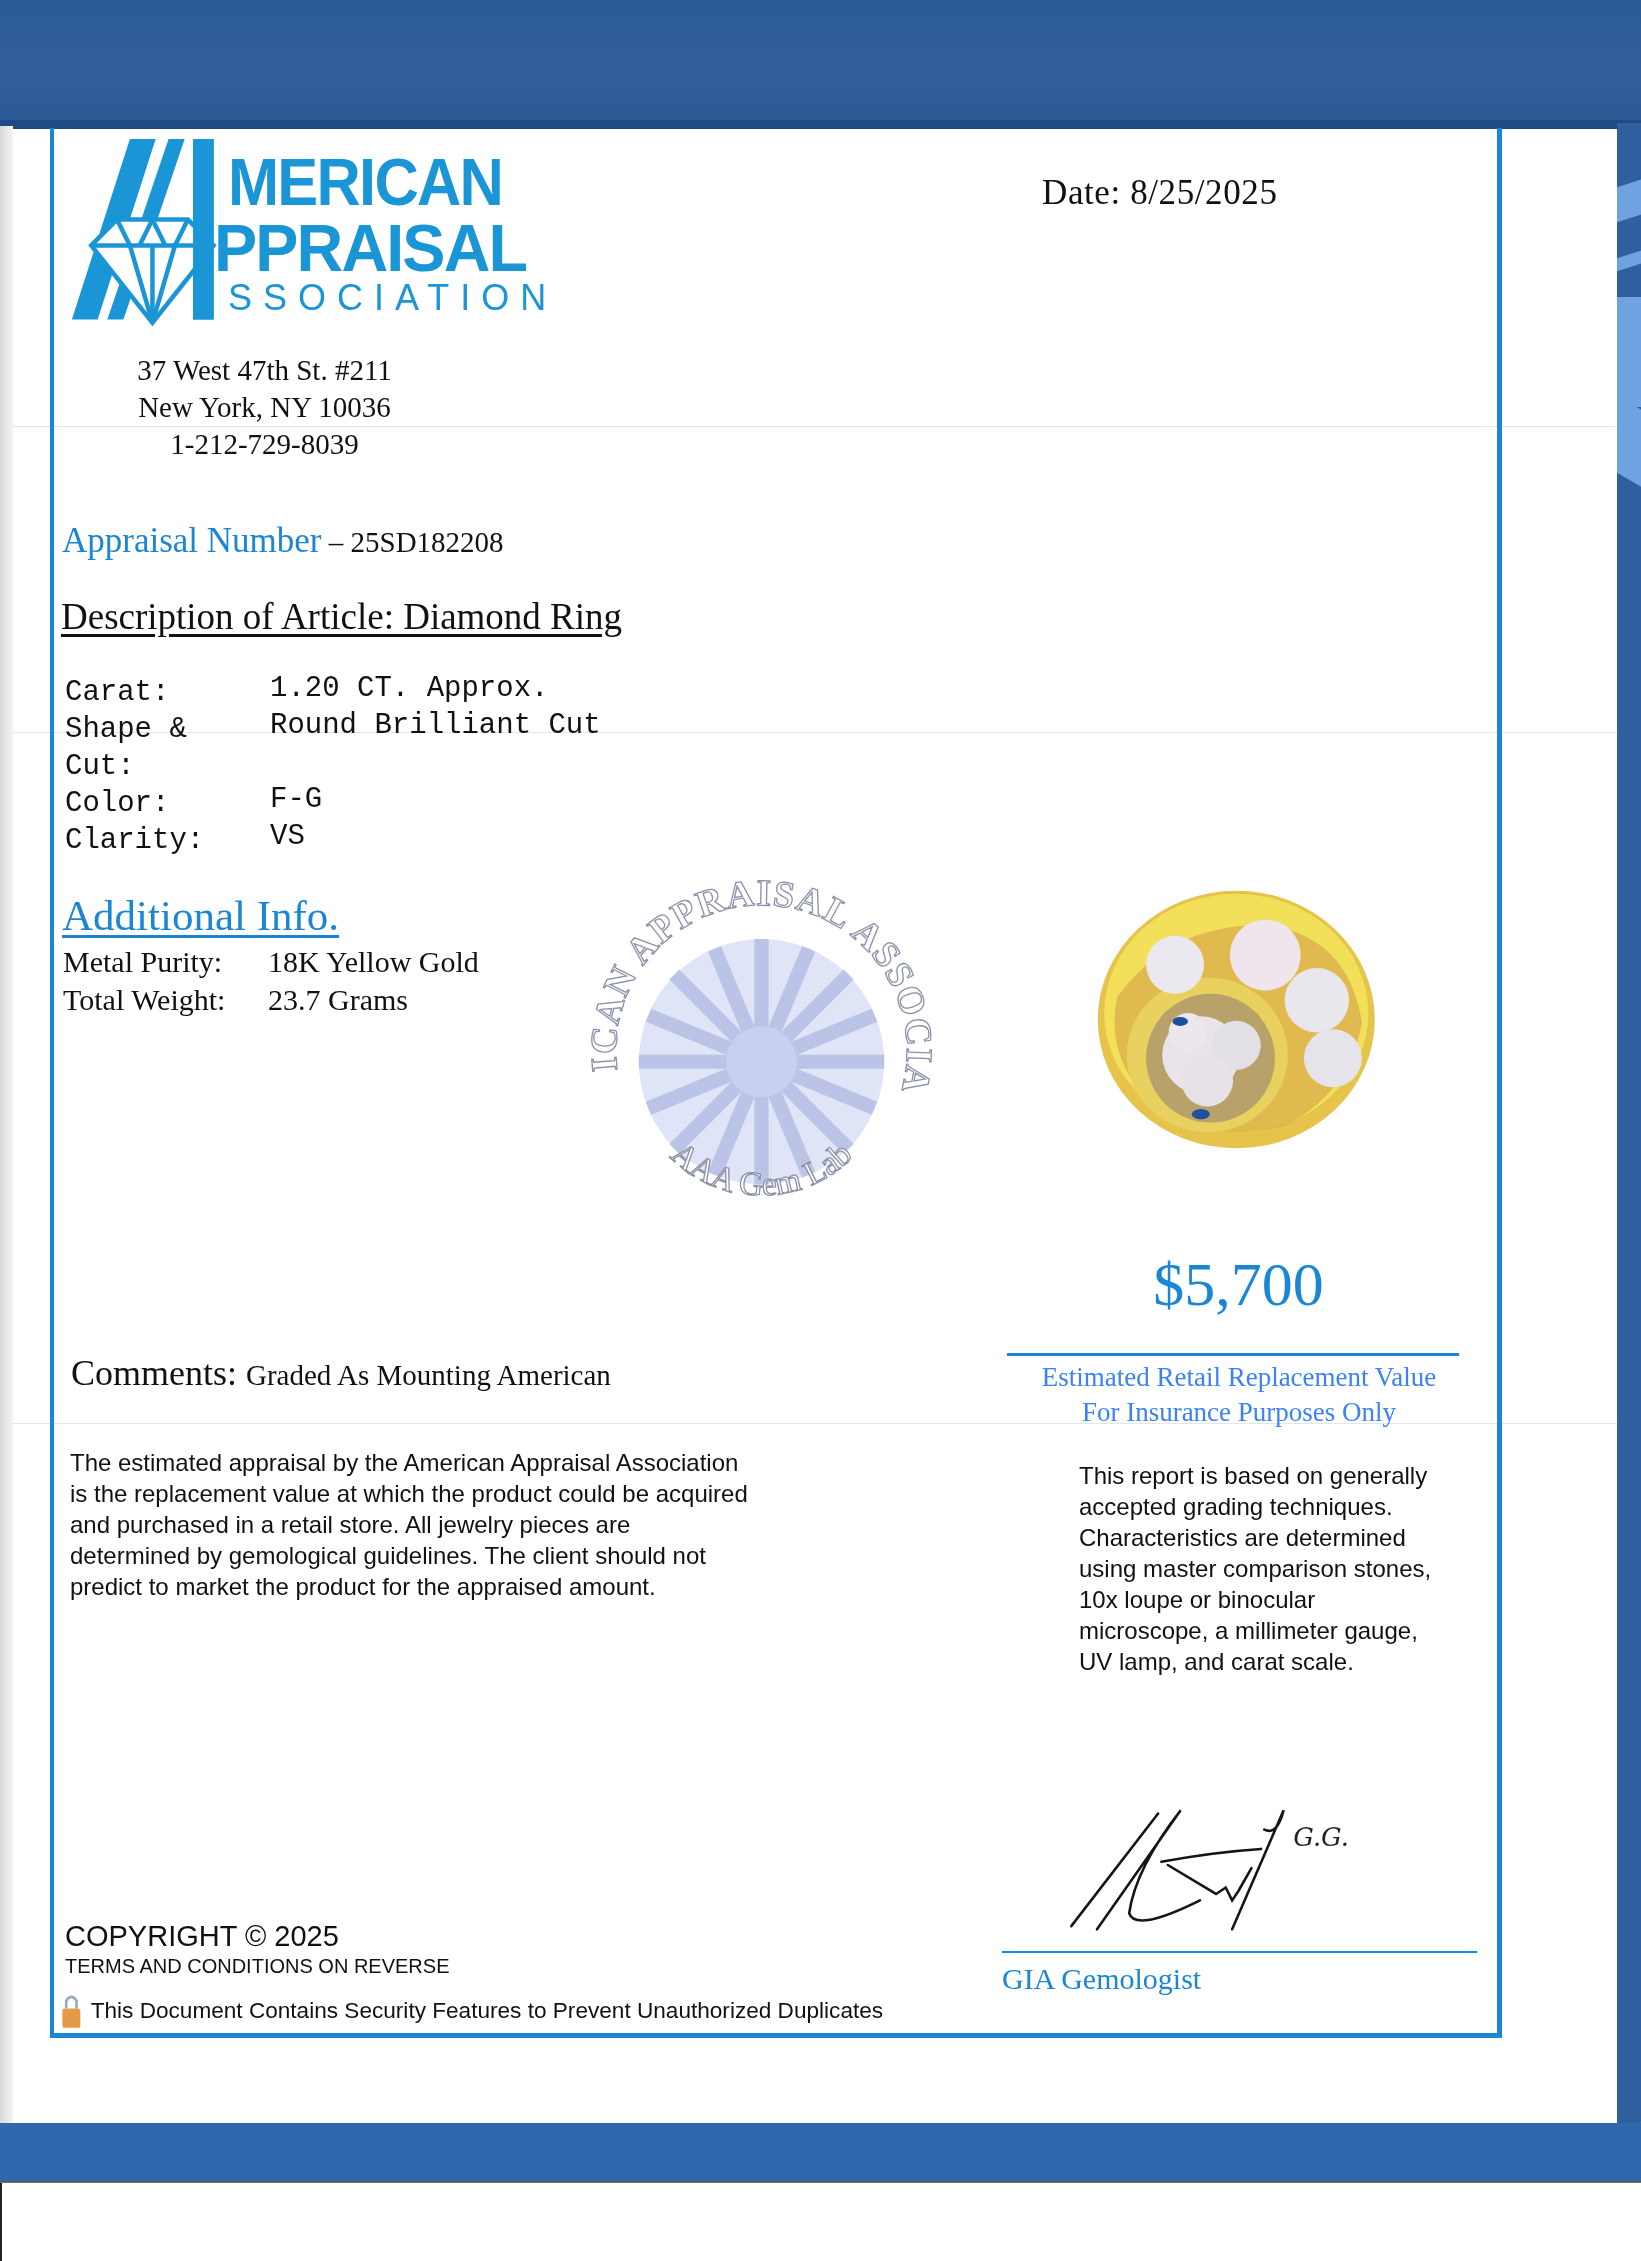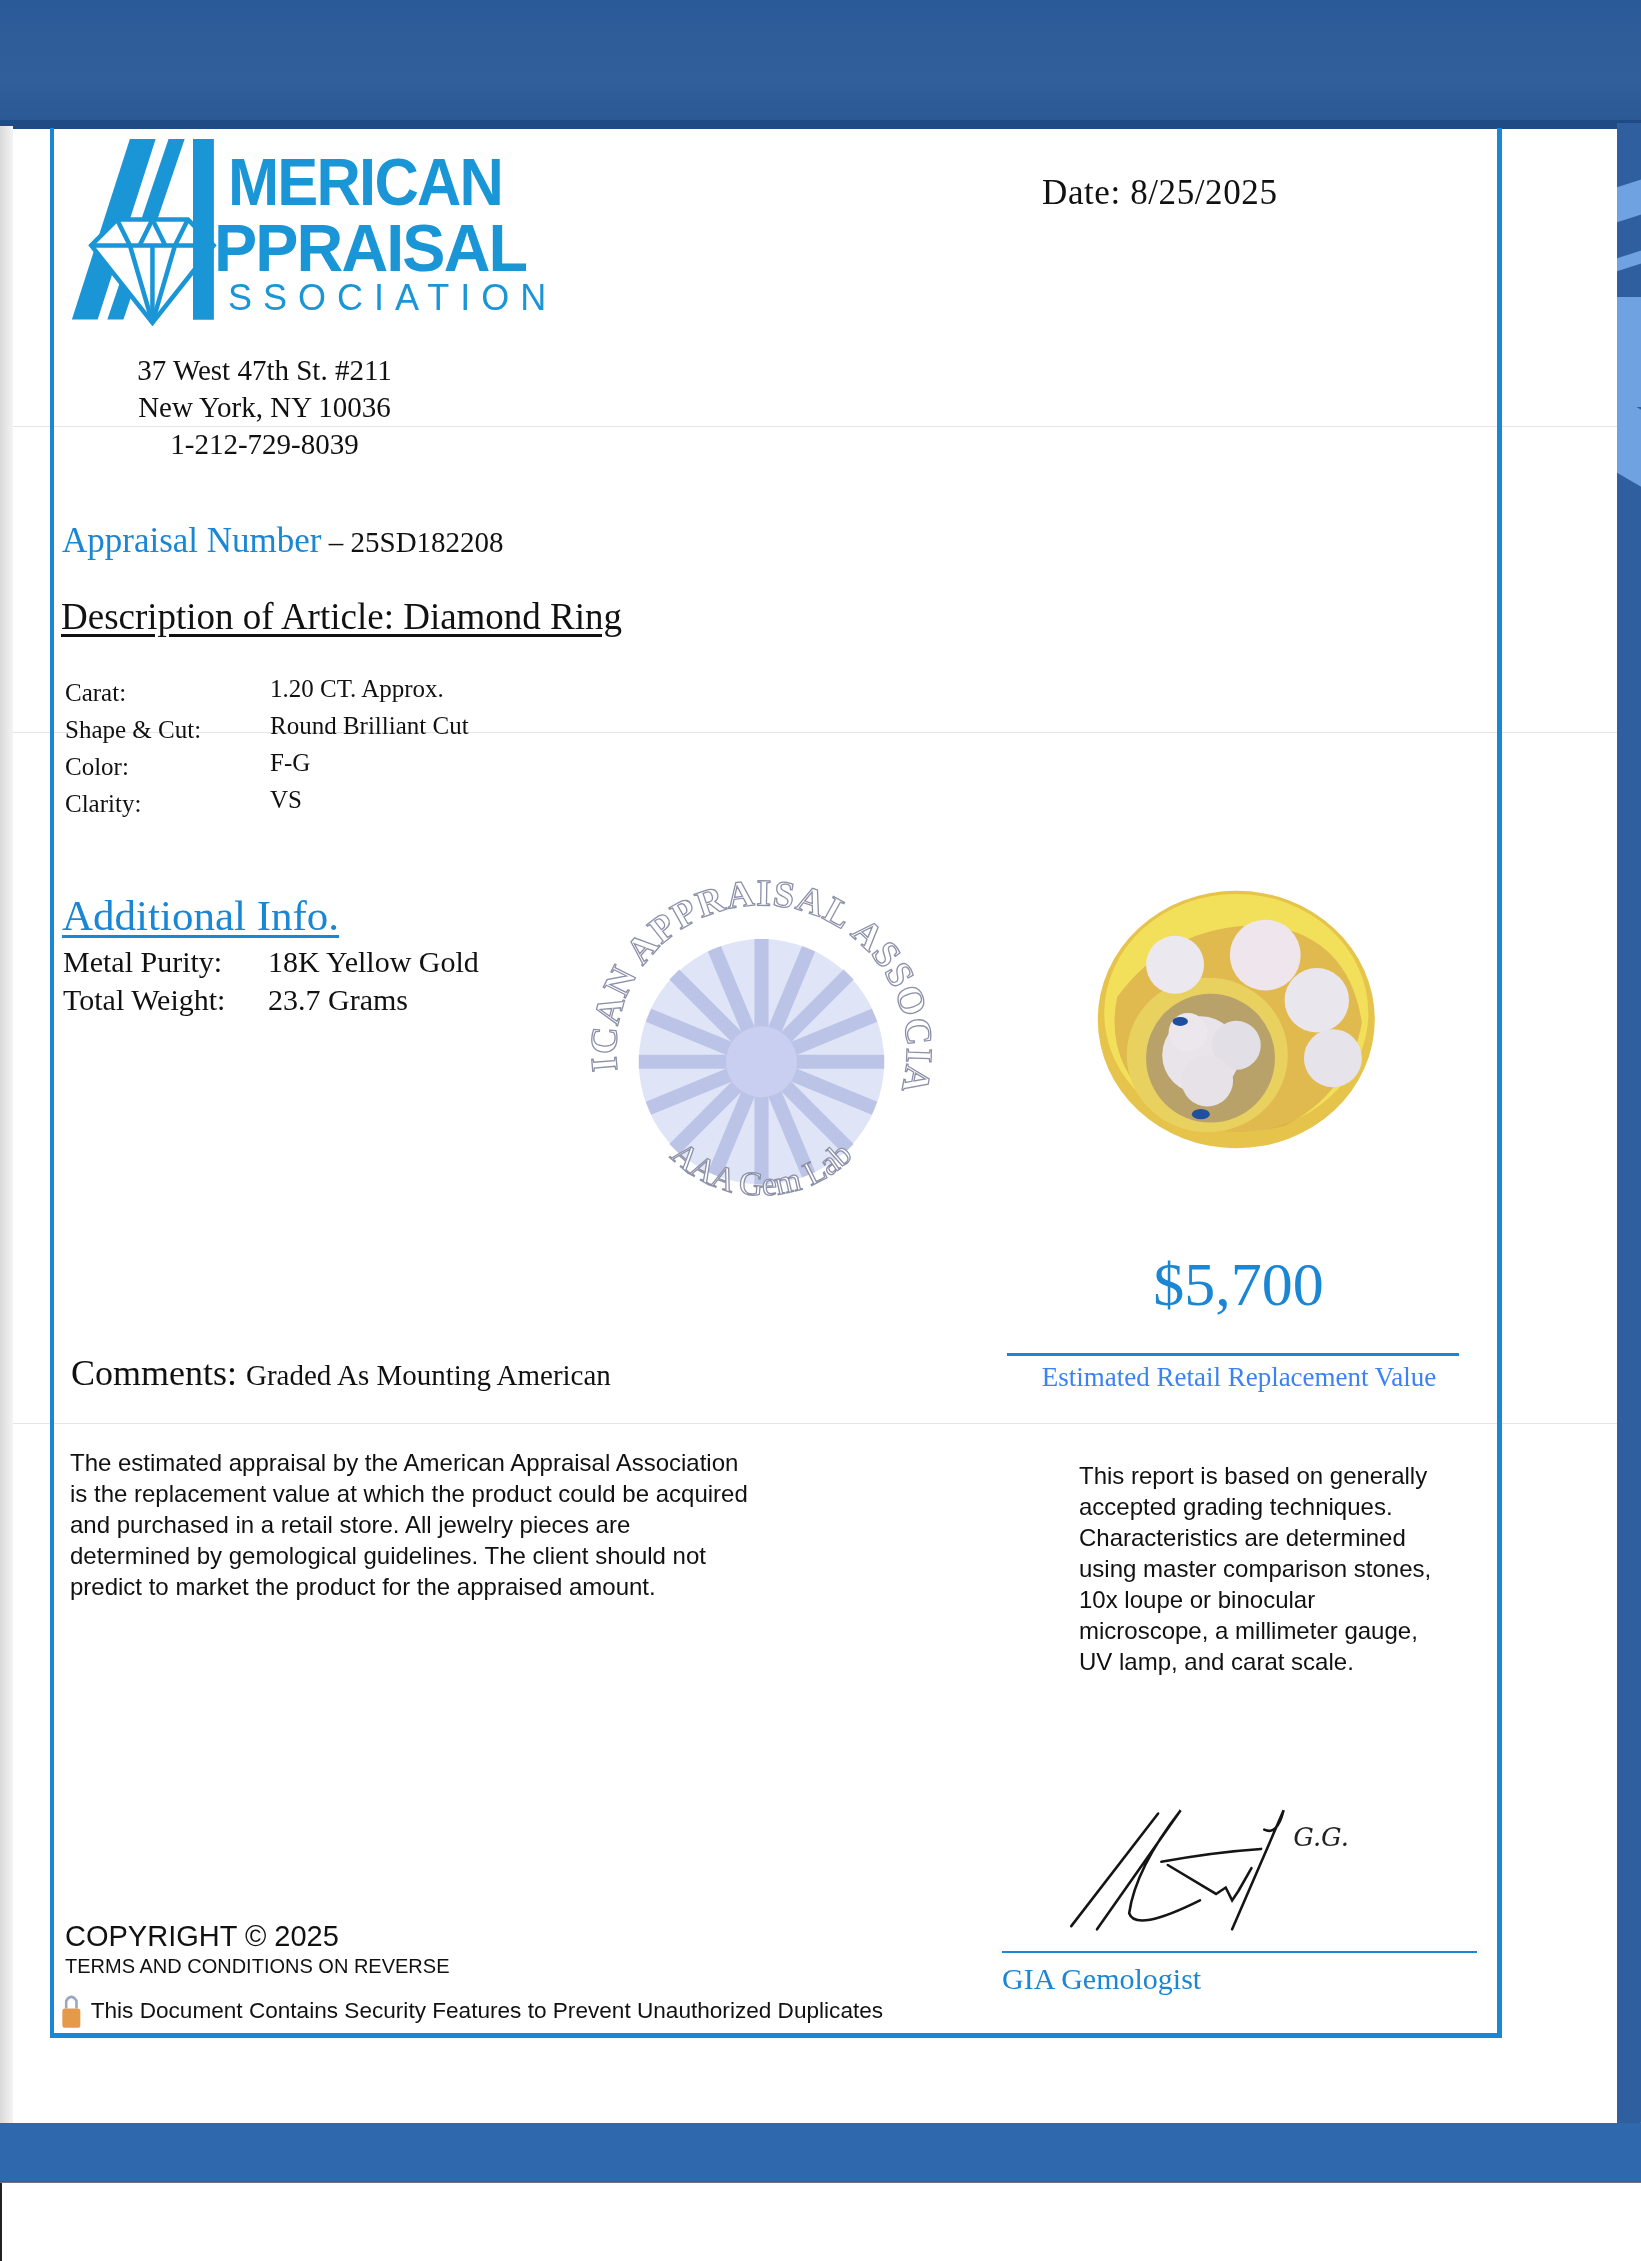--- a/index.html
+++ b/index.html
@@ -53,21 +53,21 @@
   .address { position:absolute; left: 103px; top: 352px; width: 323px; text-align:center; font-size: 29px; line-height: 37px; }
 
   .date { position:absolute; left: 1042px; top: 173px; font-size: 35px; letter-spacing: 0.6px; }
 
   .appraisal-num { position:absolute; left: 62px; top: 505px; font-size: 35px; margin-top: 16px; }
   .appraisal-num .label { color:#1a86d4; }
   .appraisal-num .val { font-size: 29px; }
 
   .description { position:absolute; left: 61px; top: 595px; font-size: 37px; text-decoration: underline; text-decoration-thickness: 2.6px; text-underline-offset: 5.2px; }
 
-  .specs { position:absolute; left: 65px; top: 674px; font-size: 25px; line-height: 37px; }
+  .specs { position:absolute; left: 65px; top: 674px; font-size: 29px; line-height: 37px; font-family: Liberation Mono, monospace; }
   .specs .row { display:flex; }
   .specs .k { width: 205px; }
   .specs .v { position:relative; top:-3.9px; }
 
   .addl-title { position:absolute; left: 62px; top: 891px; font-size: 43px; color:#1a86d4; text-decoration: underline; text-decoration-thickness: 2.6px; text-underline-offset: 5.2px; }
   .addl { position:absolute; left: 63px; top: 943px; font-size: 30px; line-height: 38px; }
   .addl .row { display:flex; }
   .addl .k { width: 205px; }
 
   
@@ -241,20 +241,21 @@
     <circle cx="395" cy="275" r="45" fill="#e6e3ea"></circle>
     <ellipse cx="158" cy="218" rx="12" ry="7" fill="#1f4f9f"></ellipse>
     <ellipse cx="190" cy="362" rx="14" ry="8" fill="#1f4f9f"></ellipse>
   </svg>
 </div>
 
 <div class="price">$5,700</div>
 <div class="price-line"></div>
 <div class="price-caption">
   <div>Estimated Retail Replacement Value</div>
+  <div>For Insurance Purposes Only</div>
 </div>
 
 <div class="comments">
   <span>Comments:</span>
   <span class="val">Graded As Mounting American</span>
 </div>
 
 <div class="disclaimer">The estimated appraisal by the American Appraisal Association is the replacement value at which the product could be acquired and purchased in a retail store. All jewelry pieces are determined by gemological guidelines. The client should not predict to market the product for the appraised amount.</div>
 <div class="report-note">This report is based on generally accepted grading techniques. Characteristics are determined using master comparison stones, 10x loupe or binocular microscope, a millimeter gauge, UV lamp, and carat scale.</div>
 

